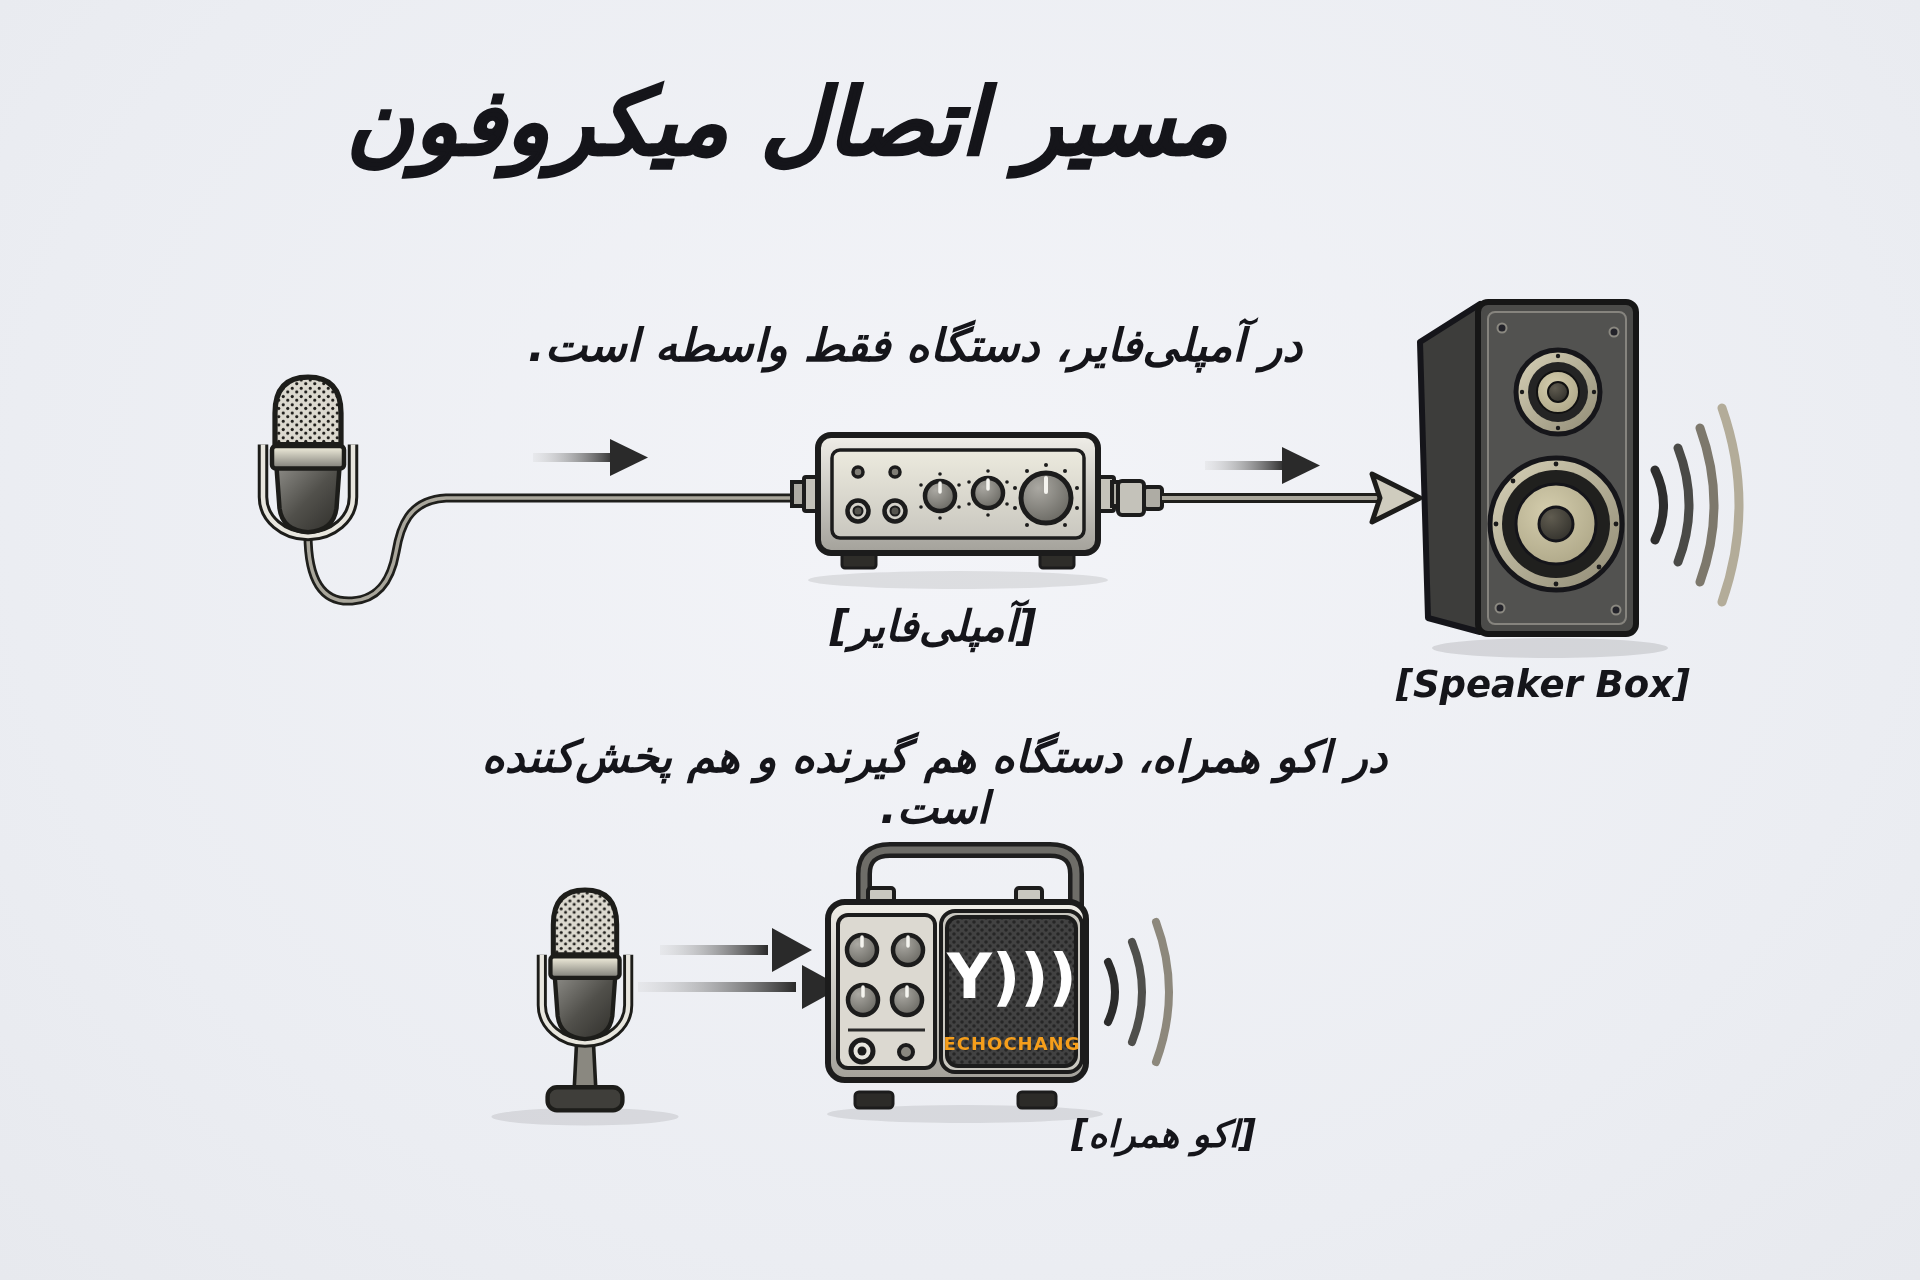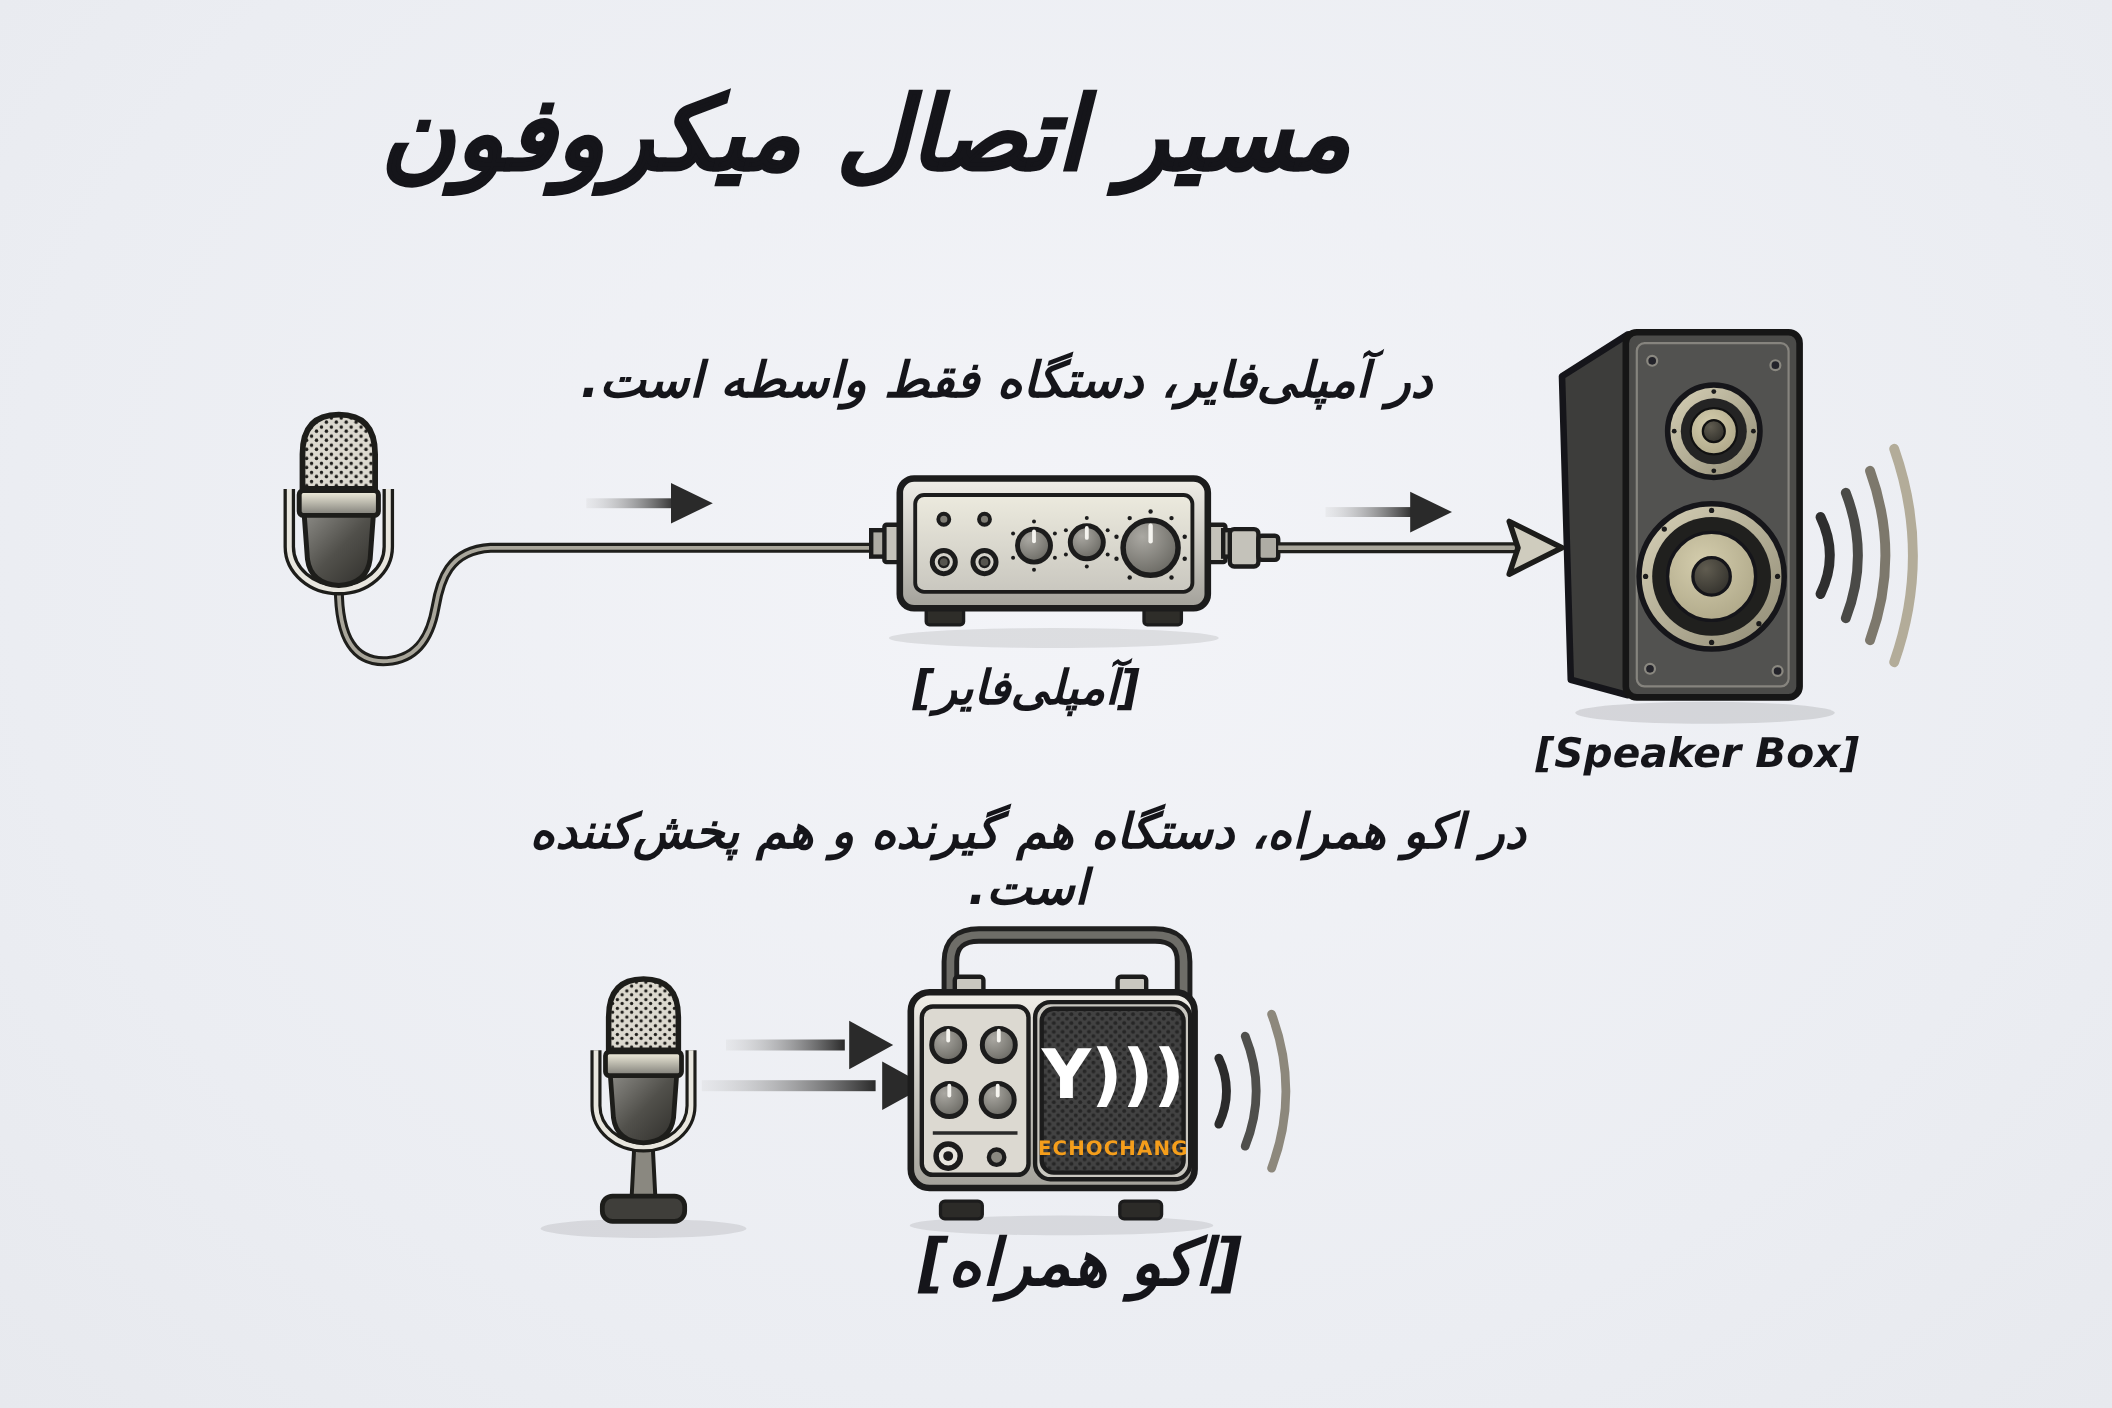--- a/index.html
+++ b/index.html
@@ -8,21 +8,21 @@
     background:radial-gradient(ellipse at 50% 40%, #f3f4f8 0%, #ebedf2 70%, #e7e9ee 100%);
     font-family:"DejaVu Sans", sans-serif;color:#15151a;
   }
   .txt{position:absolute;text-align:center;font-weight:700;color:#15151a;line-height:1.15;font-style:italic;}
   .title{top:70px;left:137px;width:1300px;font-size:92px;font-weight:800;
          -webkit-text-stroke:1.5px #15151a;}
   .cap1{top:320px;left:415px;width:1000px;font-size:45px;}
   .cap2{top:732px;left:427px;width:1015px;font-size:44px;}
   .amp-label{top:590px;left:683px;width:500px;font-size:43px;margin-top:12px;}
   .spk-label{top:664px;left:1343px;width:400px;font-size:37px;}
-  .echo-label{top:1114px;left:732px;width:500px;font-size:59px;}
+  .echo-label{top:1114px;left:756px;width:500px;font-size:37px;text-align:right;}
   svg{position:absolute;top:0;left:0;}
 </style>
 </head>
 <body>
 
 <svg width="1920" height="1280" viewBox="0 0 1920 1280">
   <defs>
     <linearGradient id="metalV" x1="0" y1="0" x2="0" y2="1">
       <stop offset="0" stop-color="#f0eee8"></stop>
         <stop offset="1" stop-color="#a3a19a"></stop>

